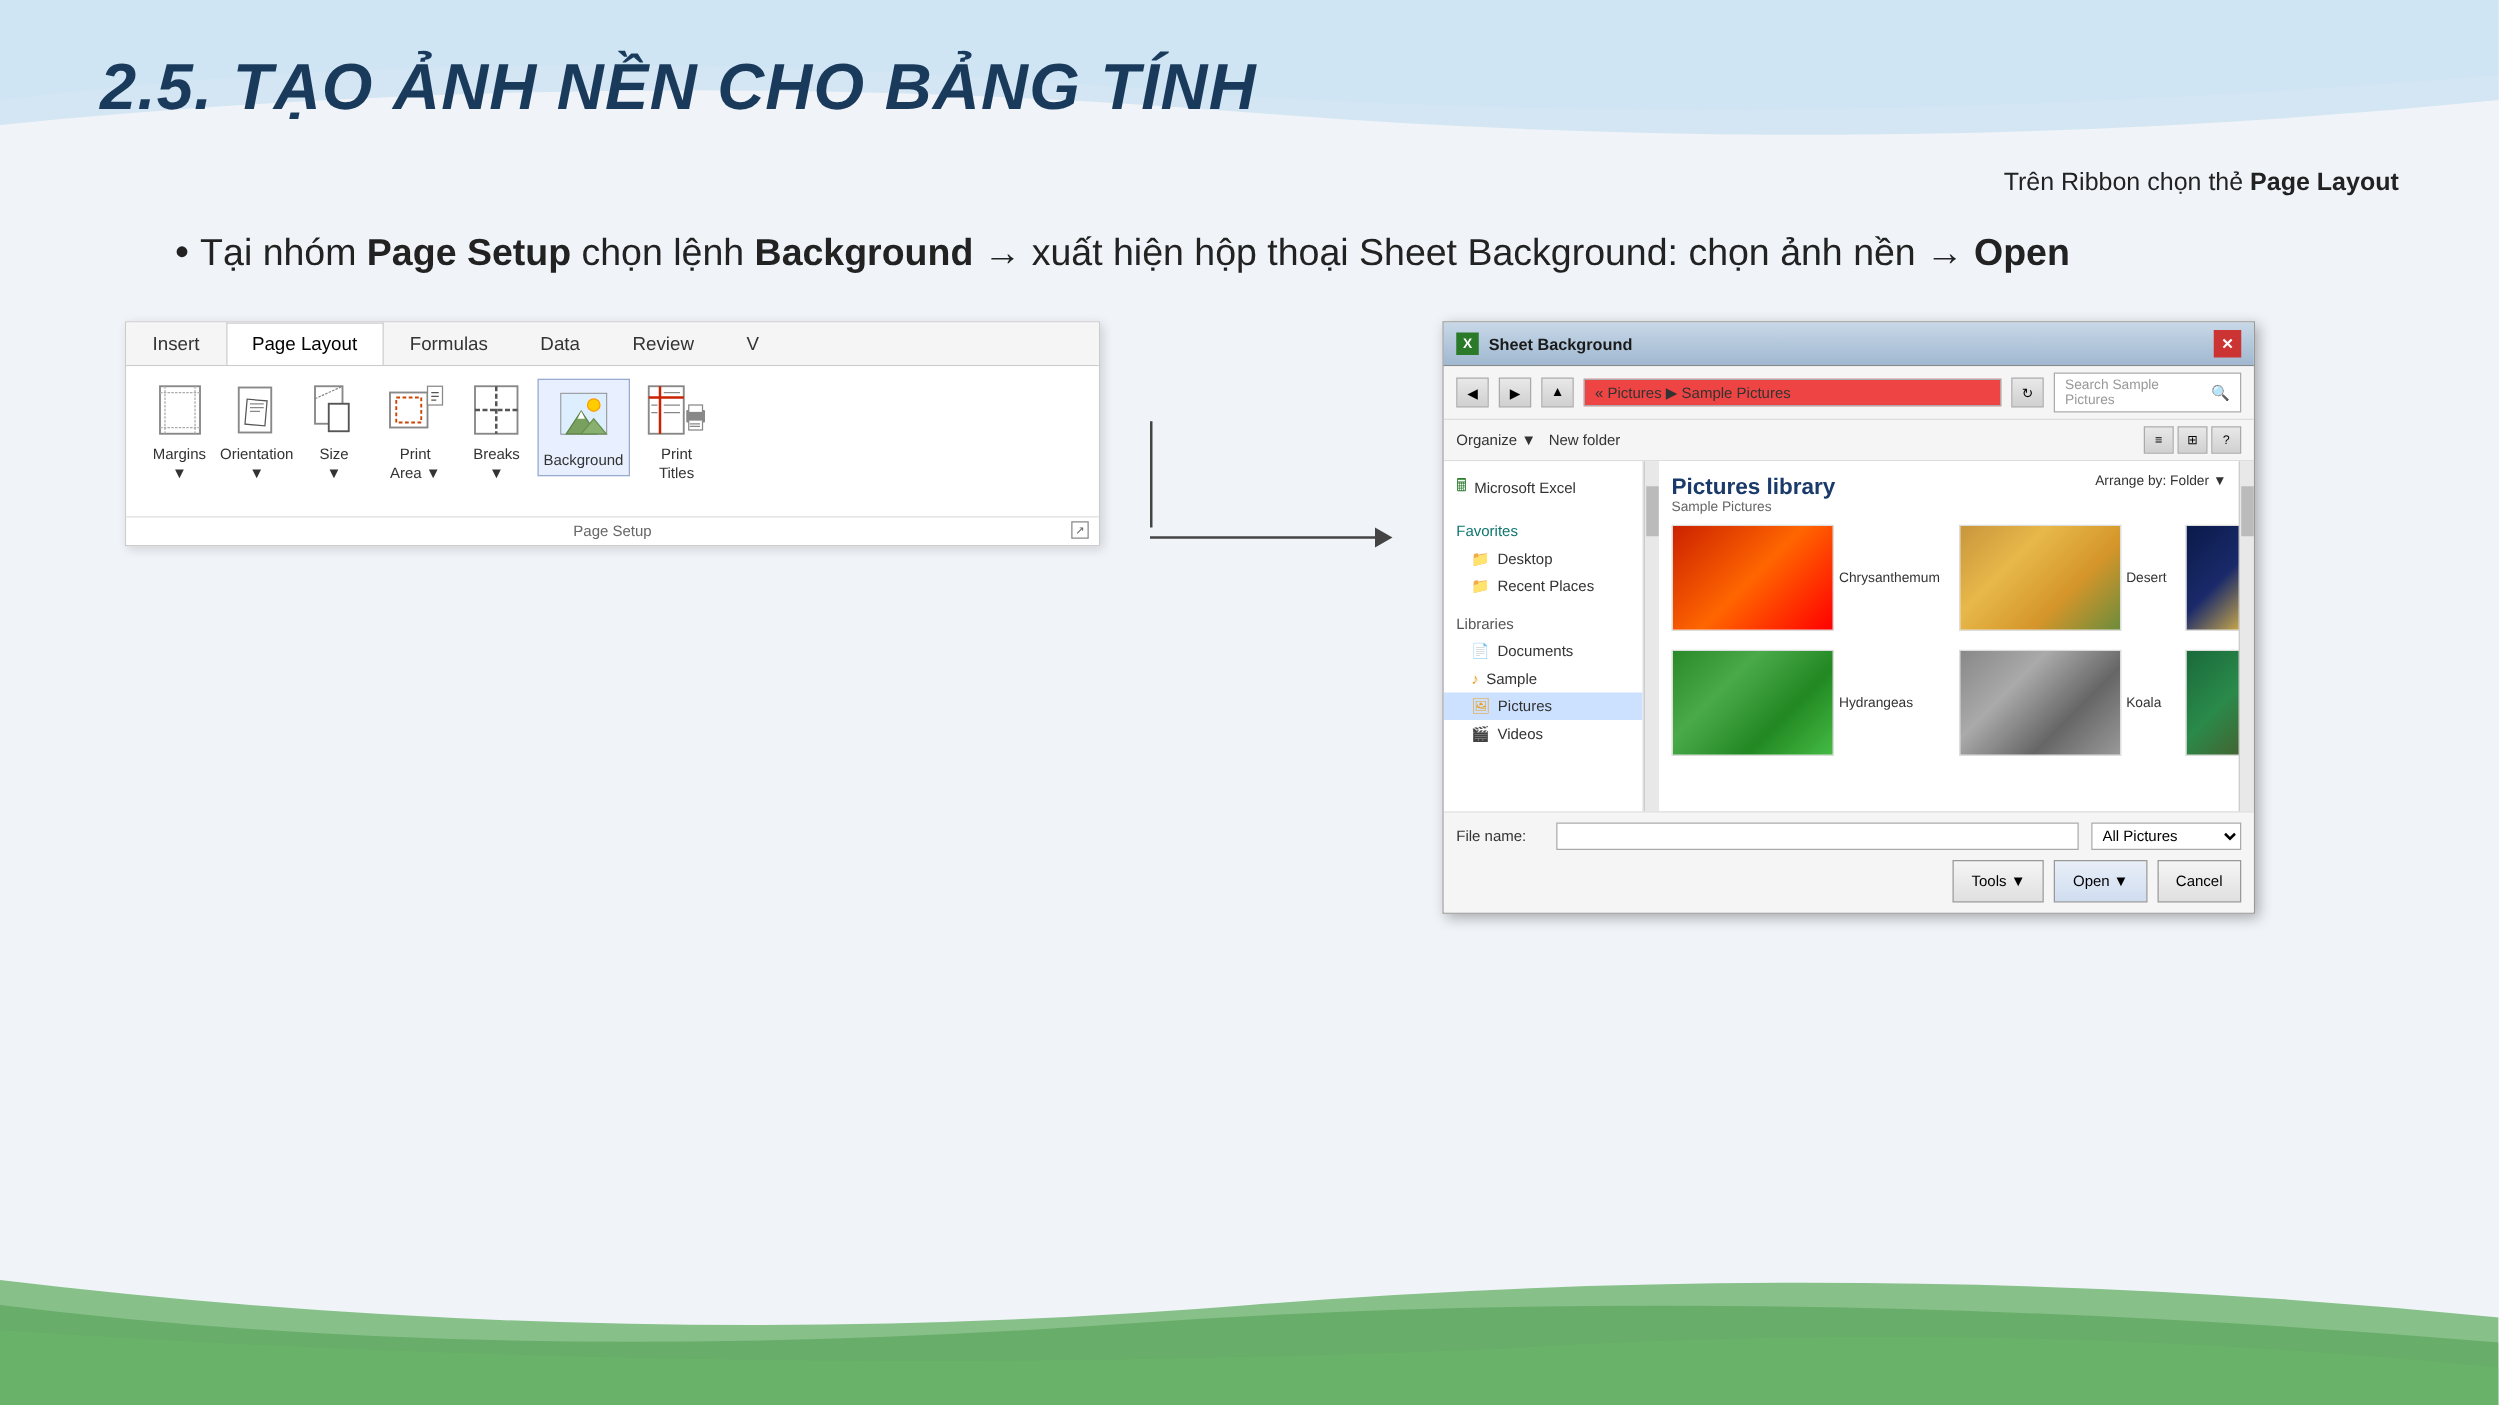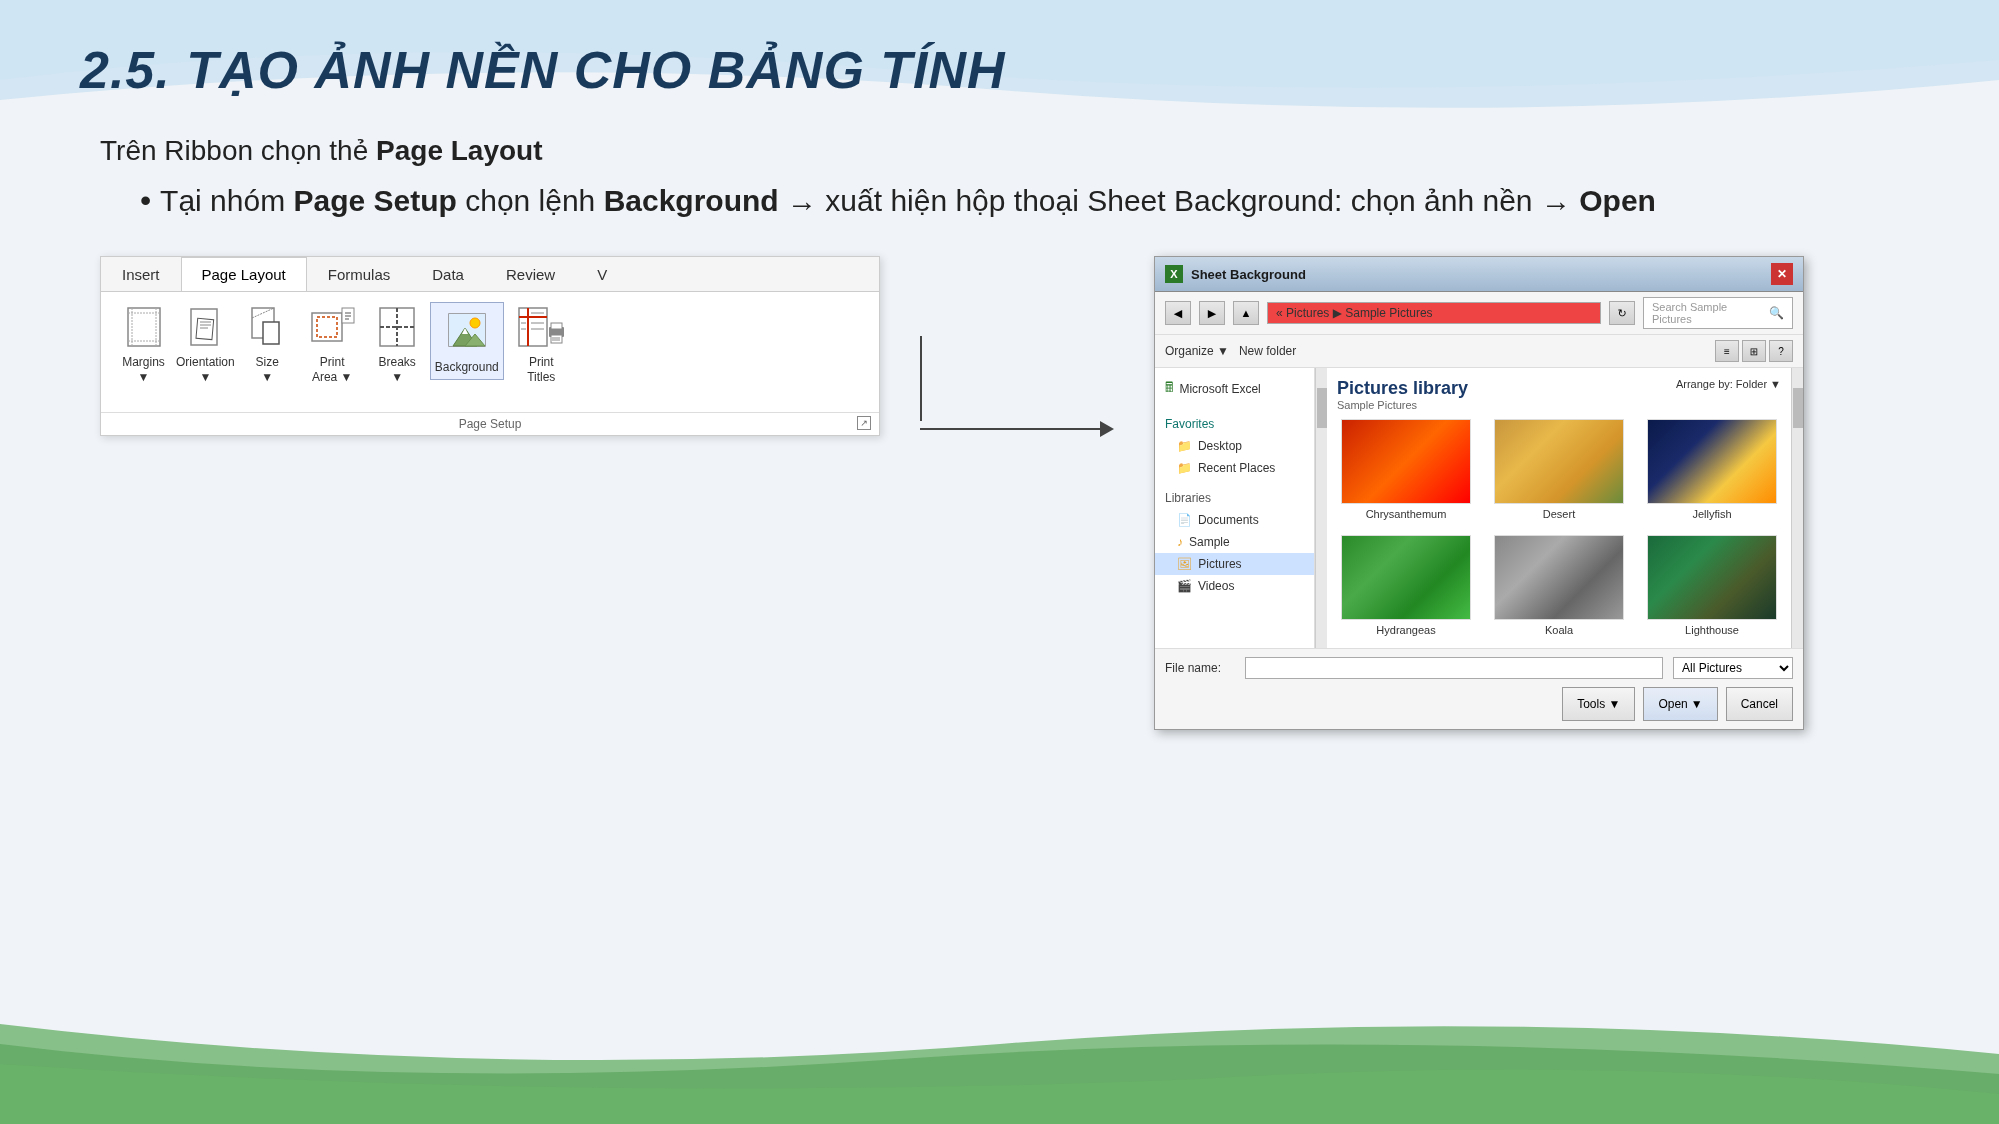--- a/index.html
+++ b/index.html
@@ -43,24 +43,25 @@
       font-size: 52px;
       font-weight: 900;
       color: #1a3a5c;
       font-style: italic;
       margin-bottom: 35px;
       margin-top: 10px;
       letter-spacing: 1px;
     }
 
     .subtitle-line {
-      font-size: 28px;
+      font-size: 20px;
       color: #222;
-      margin-bottom: 8px;
+      margin-bottom: 18px;
       margin-left: 20px;
+      text-align: right;
     }
 
     .subtitle-line span.bold {
       font-weight: bold;
     }
 
     .bullet-point {
       font-size: 30px;
       color: #222;
       margin-left: 60px;
@@ -344,21 +345,21 @@
 
     .images-grid {
       display: grid;
       grid-template-columns: repeat(3, 1fr);
       gap: 15px;
       margin-top: 8px;
     }
 
     .image-item {
       display: flex;
-      flex-direction: column;
+      flex-direction: row;
       align-items: center;
       gap: 4px;
       cursor: pointer;
     }
 
     .image-thumb {
       width: 130px;
       height: 85px;
       border: 1px solid #ddd;
       overflow: hidden;

